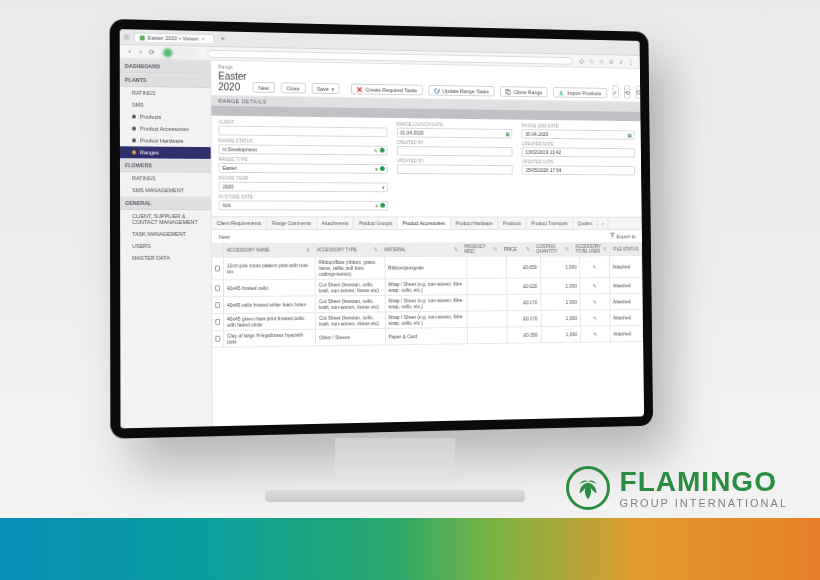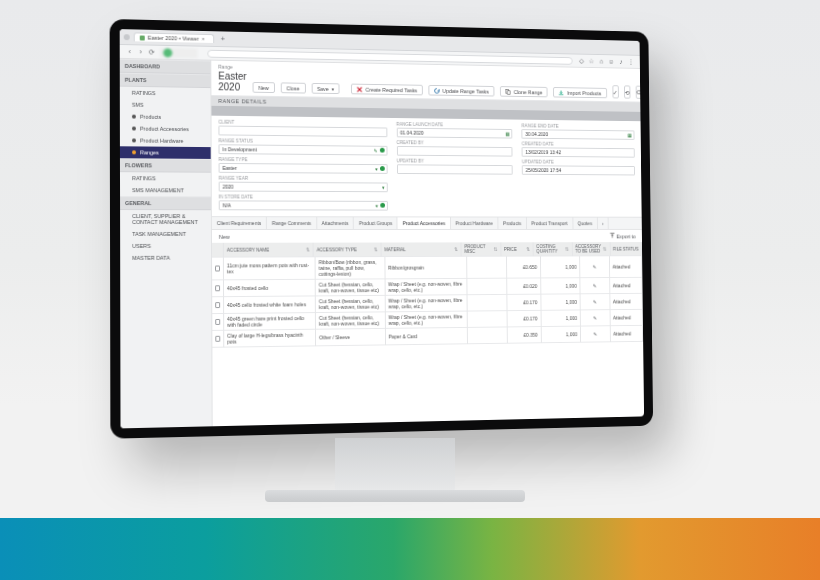--- a/index.html
+++ b/index.html
@@ -551,15 +551,32 @@
 
           </div>
         </div>
 
       </div>
     </div>
     <div class="monitor-chin"></div>
     <div class="monitor-base"></div>
   </div>
 
+  <div class="flamingo">
+    <div class="flamingo-badge">
+      <svg viewBox="0 0 40 40">
+        <g fill="#2a8d3f">
+          <path d="M20 36 C14 28 14 20 20 12 C26 20 26 28 20 36 Z"></path>
+          <path d="M20 12 C12 14 8 20 8 28 C14 24 18 18 20 12 Z"></path>
+          <path d="M20 12 C28 14 32 20 32 28 C26 24 22 18 20 12 Z"></path>
+          <path d="M20 10 C15 8 11 10 8 14 C13 12 17 11 20 10 Z"></path>
+          <path d="M20 10 C25 8 29 10 32 14 C27 12 23 11 20 10 Z"></path>
+        </g>
+      </svg>
+    </div>
+    <div class="flamingo-text">
+      <span class="flamingo-word">FLAMINGO</span>
+      <span class="flamingo-sub">GROUP INTERNATIONAL</span>
+    </div>
+  </div>
 
   <div class="gradbar"></div>
 </div>
 
 </body></html>

